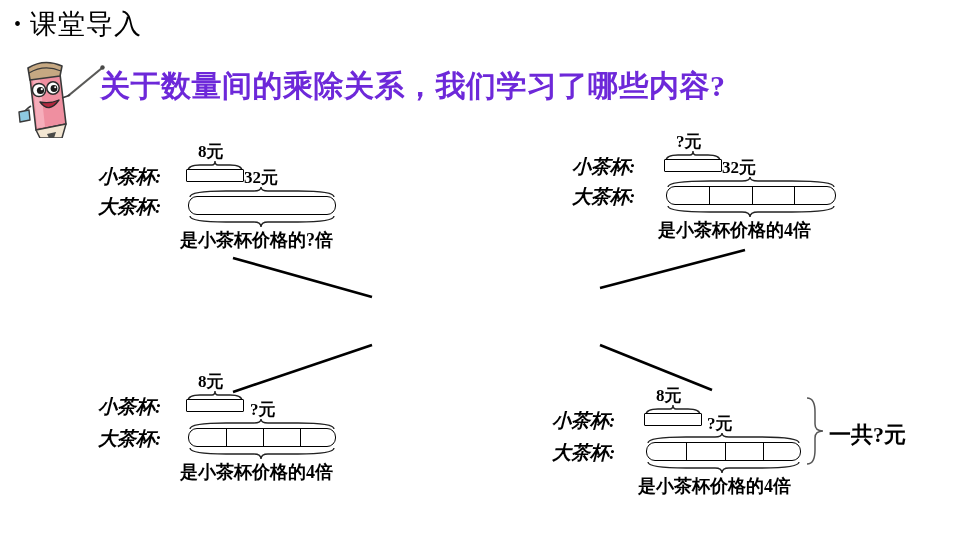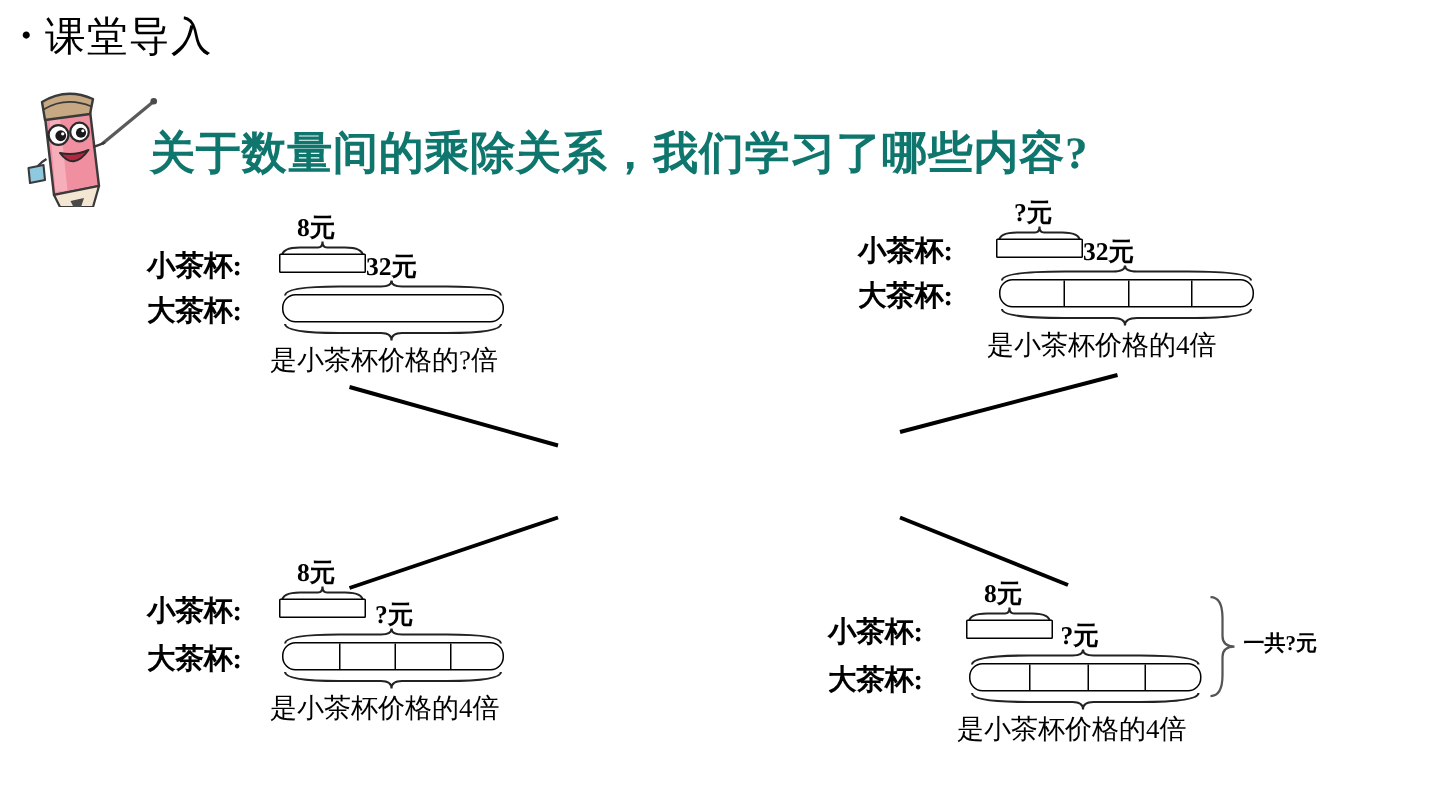--- a/index.html
+++ b/index.html
@@ -49,24 +49,23 @@
     height: 84px;
   }
 
   
   .question {
     position: absolute;
     left: 100px;
     top: 66px;
     font-size: 30px;
     font-weight: bold;
-    color: #0f766e;
+    color: #6d28d9;
     white-space: nowrap;
     letter-spacing: 0.5px;
-    margin-top: 16px;
   }
 
   
   .center-node {
     position: absolute;
     left: 370px;
     top: 302px;
     font-size: 25px;
     font-weight: bold;
     white-space: nowrap;
@@ -92,20 +91,21 @@
   .dg-tl { left: 98px;  top: 138px; }
   .dg-tr { left: 572px; top: 128px; }
   .dg-bl { left: 98px;  top: 368px; }
   .dg-br { left: 552px; top: 382px; }
   .row-label {
     position: absolute;
     font-size: 19px;
     font-weight: bold;
     white-space: nowrap;
     letter-spacing: 0px;
+    font-style: italic;
   }
 
   
   .bar {
     position: absolute;
     border: 1.6px solid #000000;
     box-sizing: border-box;
     background: #ffffff;
   }
   .bar-small {
@@ -127,26 +127,26 @@
   
   .val {
     position: absolute;
     font-size: 17px;
     font-weight: bold;
     white-space: nowrap;
   }
   .caption {
     position: absolute;
     font-size: 18px;
-    font-weight: normal;
+    font-weight: bold;
     white-space: nowrap;
   }
   .side-label {
     position: absolute;
-    font-size: 14px;
+    font-size: 22px;
     font-weight: bold;
     white-space: nowrap;
   }
 
   .brace-svg {
     position: absolute;
     pointer-events: none;
   }
 
   

